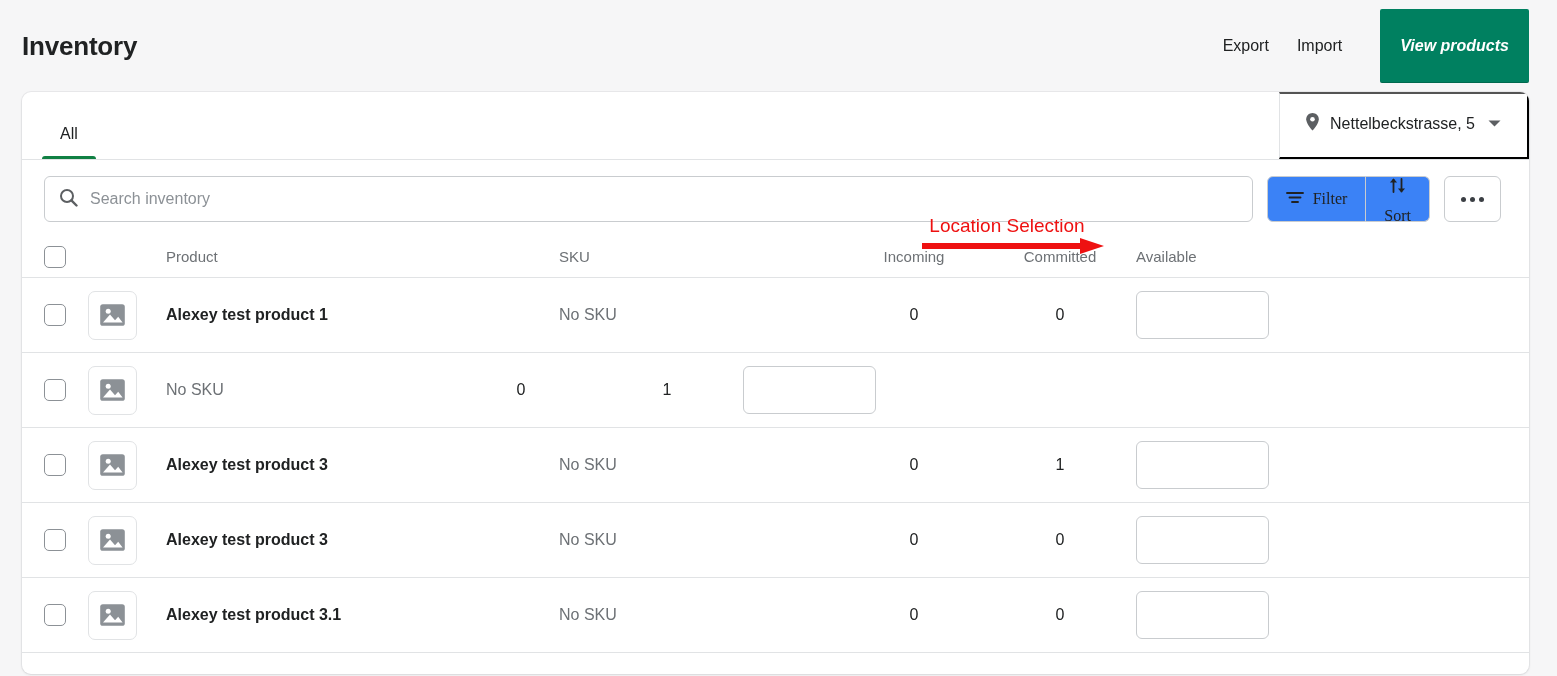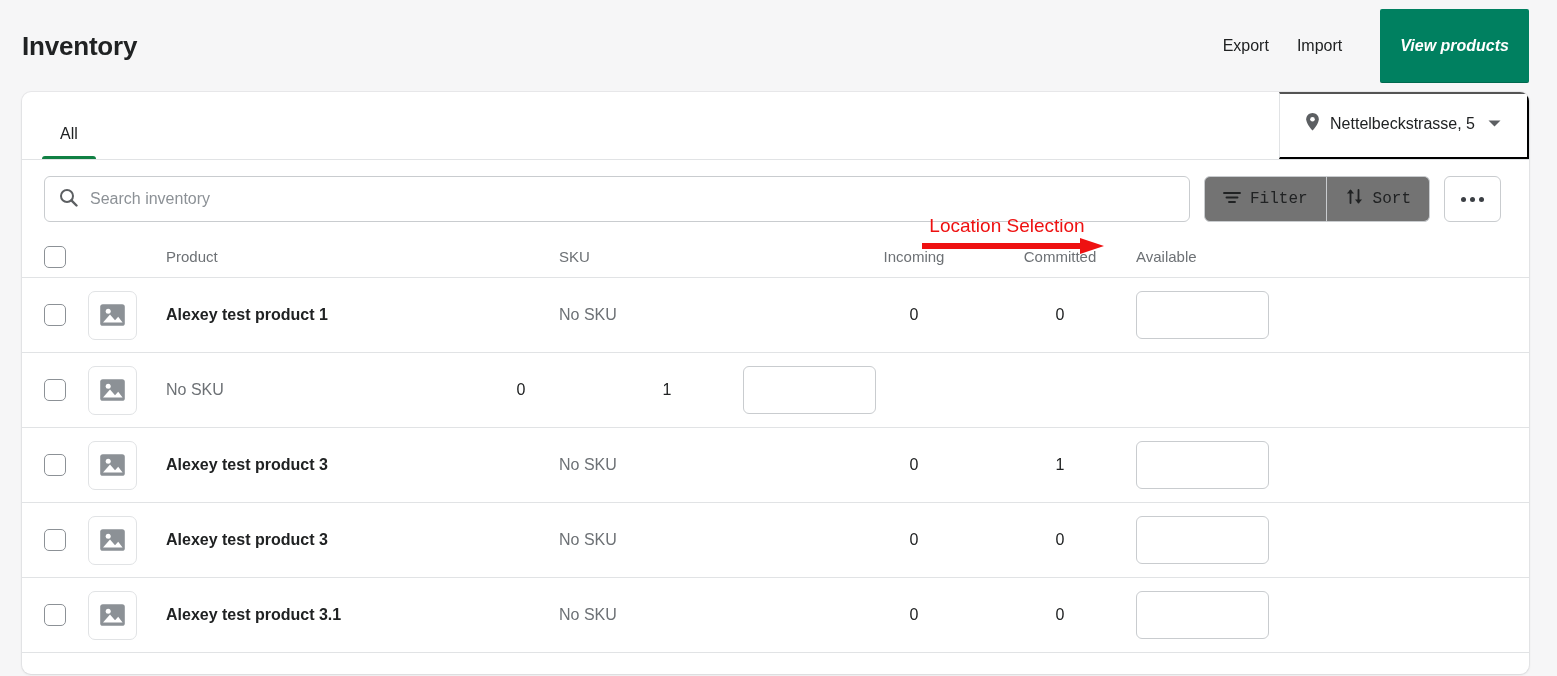--- a/index.html
+++ b/index.html
@@ -193,30 +193,30 @@
   .seg-group {
     display: flex;
     height: 46px;
   }
 
   .seg-button {
     display: flex;
     align-items: center;
     gap: 9px;
     padding: 0 18px;
-    background: #737373;
+    background: #3b82f6;
     border: 1px solid #c9cccf;
     font-size: 16px;
     font-weight: 500;
     color: #202223;
     cursor: pointer;
-    font-family: Liberation Mono, monospace;
+    font-family: Liberation Serif, serif;
   }
   .seg-button:first-child { border-radius: 6px 0 0 6px; }
-  .seg-button:last-child { border-radius: 0 6px 6px 0; border-left: none; }
+  .seg-button:last-child { border-radius: 0 6px 6px 0; border-left: none; flex-direction: column; }
 
   .icon-button {
     width: 57px;
     height: 46px;
     display: flex;
     align-items: center;
     justify-content: center;
     background: #ffffff;
     border: 1px solid #c9cccf;
     border-radius: 6px;

